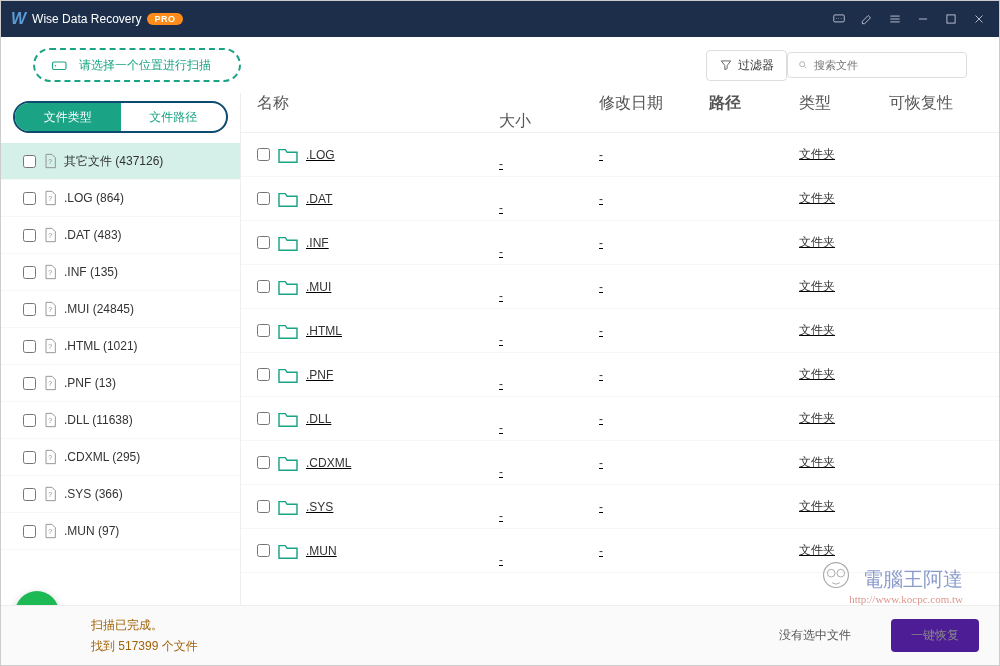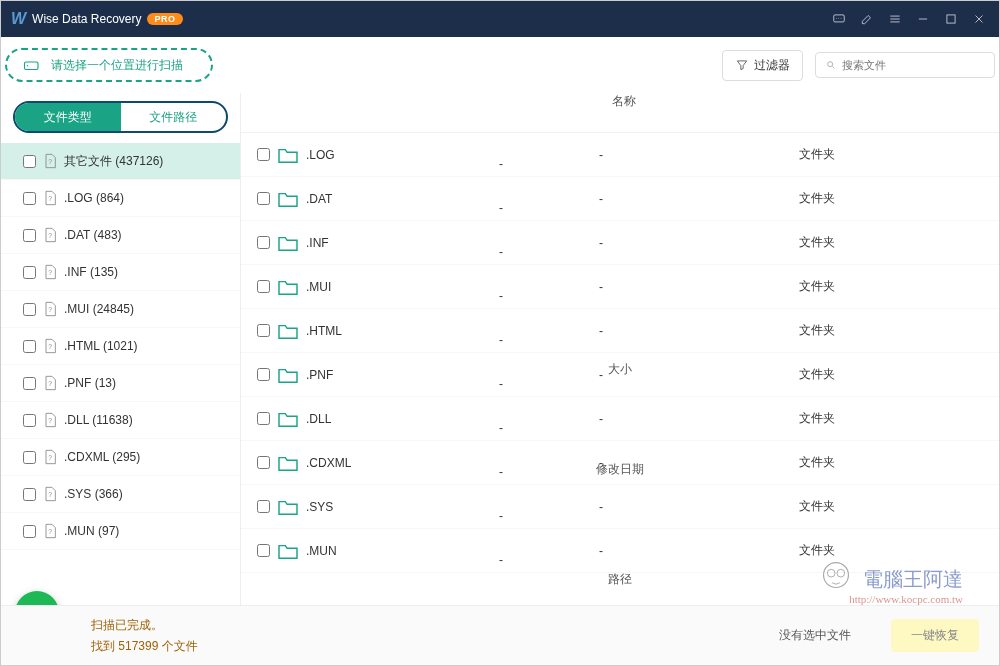--- a/index.html
+++ b/index.html
@@ -3,59 +3,59 @@
 <meta charset="utf-8">
 <style>
 * { margin: 0; padding: 0; box-sizing: border-box; }
 body { font-family: "Microsoft YaHei", Arial, sans-serif; font-size: 12px; background: #fff; width: 1000px; height: 666px; overflow: hidden; border: 1px solid #ccc; position: relative; }
 .titlebar { background: #1c2e4a; color: #fff; height: 36px; display: flex; align-items: center; padding: 0 6px 0 10px; }
 .titlebar .logo-icon { color: #5b9bd5; font-size: 16px; margin-right: 6px; font-style: italic; font-weight: bold; }
 .titlebar .pro-badge { background: #ff8c1a; color: #fff; font-size: 9px; font-weight: bold; padding: 1px 7px; border-radius: 8px; margin-left: 6px; letter-spacing: 0.5px; }
 .titlebar .spacer { flex: 1; }
 .titlebar .win-btn { width: 28px; height: 28px; display: inline-flex; align-items: center; justify-content: center; cursor: pointer; color: #ccd; font-size: 14px; }
 .titlebar .win-btn svg { width: 14px; height: 14px; stroke: #ccd; fill: none; stroke-width: 1.5; }
-.toolbar { height: 56px; display: flex; align-items: center; padding: 10px 4px; gap: 12px; }
+.toolbar { height: 56px; display: flex; align-items: center; padding: 10px 32px; }
 .scan-selector { flex: 0 0 auto; display: flex; align-items: center; gap: 10px; border: 2px dashed #1aa384; color: #1aa384; border-radius: 26px; padding: 6px 28px 6px 16px; font-size: 12px; cursor: pointer; }
 .scan-selector .scan-icon { width: 18px; height: 18px; fill: #1aa384; }
 .toolbar .spacer { flex: 1; }
 .filter-btn { display: flex; align-items: center; gap: 5px; border: 1px solid #ddd; border-radius: 4px; padding: 6px 12px; cursor: pointer; font-size: 12px; color: #333; justify-content: flex-end; }
 .filter-btn svg { width: 14px; height: 14px; stroke: #555; fill: none; stroke-width: 1.5; }
 .search-box { display: flex; align-items: center; gap: 6px; border: 1px solid #ddd; border-radius: 4px; padding: 5px 10px; width: 180px; }
 .search-box svg { width: 14px; height: 14px; stroke: #888; fill: none; stroke-width: 1.5; }
 .search-box input { border: none; outline: none; font-size: 11px; flex: 1; background: transparent; }
 .content { display: flex; height: 512px; }
 .sidebar { width: 240px; border-right: 1px solid #eee; display: flex; flex-direction: column; }
 .side-tabs { display: flex; border: 2px solid #0c4a6e; border-radius: 18px; margin: 8px 12px 6px 12px; overflow: hidden; height: 32px; }
 .side-tab { flex: 1; display: flex; align-items: center; justify-content: center; font-size: 12px; cursor: pointer; color: #1aa384; }
 .side-tab.active { background: #1aa384; color: #fff; }
 .side-list { flex: 1; overflow-y: auto; padding-top: 4px; }
 .side-item { display: flex; align-items: center; gap: 6px; padding: 9px 10px 9px 22px; cursor: pointer; font-size: 12px; color: #333; border-bottom: 1px solid #f7f7f7; }
 .side-item.selected { background: #d4f0e8; }
 .side-item input[type=checkbox] { width: 13px; height: 13px; }
 .side-item .file-icon { width: 16px; height: 18px; }
 .main { flex: 1; display: flex; flex-direction: column; overflow: hidden; }
-.table-header { display: flex; align-items: center; height: 40px; padding: 0 8px; color: #555; font-size: 12px; border-bottom: 1px solid #f0f0f0; flex-direction: column; }
+.table-header { display: flex; height: 40px; padding: 0 8px; color: #555; font-size: 16px; border-bottom: 1px solid #f0f0f0; }
 .col-name { flex: 0 0 250px; padding-left: 8px; }
 .col-size { flex: 0 0 100px; margin-top: 18px; }
 .col-date { flex: 0 0 110px; }
-.col-path { flex: 0 0 90px; }
+.col-path { flex: 0 0 90px; font-weight: bold; }
 .col-type { flex: 0 0 90px; }
 .col-recov { flex: 1; }
-.table-body { flex: 1; overflow-y: auto; }
+.table-body { flex: 1; overflow-y: auto; text-decoration: underline; }
 .row { display: flex; align-items: center; height: 44px; padding: 0 8px; border-bottom: 1px solid #f7f7f7; font-size: 12px; color: #333; }
 .row .col-name { display: flex; align-items: center; gap: 7px; }
 .row input[type=checkbox] { width: 13px; height: 13px; }
 .folder-icon { width: 22px; height: 18px; }
 .statusbar { position: absolute; bottom: 0; left: 0; right: 0; height: 60px; border-top: 1px solid #eee; background: #fafafa; display: flex; align-items: center; padding: 0 20px; gap: 18px; }
 .success-circle { width: 44px; height: 44px; border-radius: 50%; background: #1db954; display: flex; align-items: center; justify-content: center; position: absolute; left: 14px; bottom: 30px; box-shadow: 0 3px 8px rgba(0,0,0,0.25); }
 .success-circle svg { width: 24px; height: 24px; stroke: #fff; fill: none; stroke-width: 3; }
 .status-text { margin-left: 70px; font-size: 12px; color: #a16207; line-height: 1.7; }
 .statusbar .spacer { flex: 1; }
 .sel-info { font-size: 12px; color: #555; margin-right: 22px; }
-.recover-btn { background: #fef9c3; color: #888; padding: 8px 20px; border-radius: 4px; font-size: 12px; cursor: pointer; text-align: center; }
+.recover-btn { background: #4c1d95; color: #888; padding: 8px 20px; border-radius: 4px; font-size: 12px; cursor: pointer; text-align: center; }
 .watermark { position: absolute; right: 36px; bottom: 60px; font-size: 20px; color: #2c4aa3; opacity: 0.55; font-family: "Comic Sans MS", cursive; pointer-events: none; text-align: right; }
 .watermark .url { font-size: 11px; color: #c0392b; display: block; }
 .cartoon { position: absolute; right: 140px; bottom: 62px; opacity: 0.5; pointer-events: none; }
 </style>
 </head>
 <body>
 
 <div class="titlebar">
   <span class="logo-icon">W</span>
   <span>Wise Data Recovery</span>

